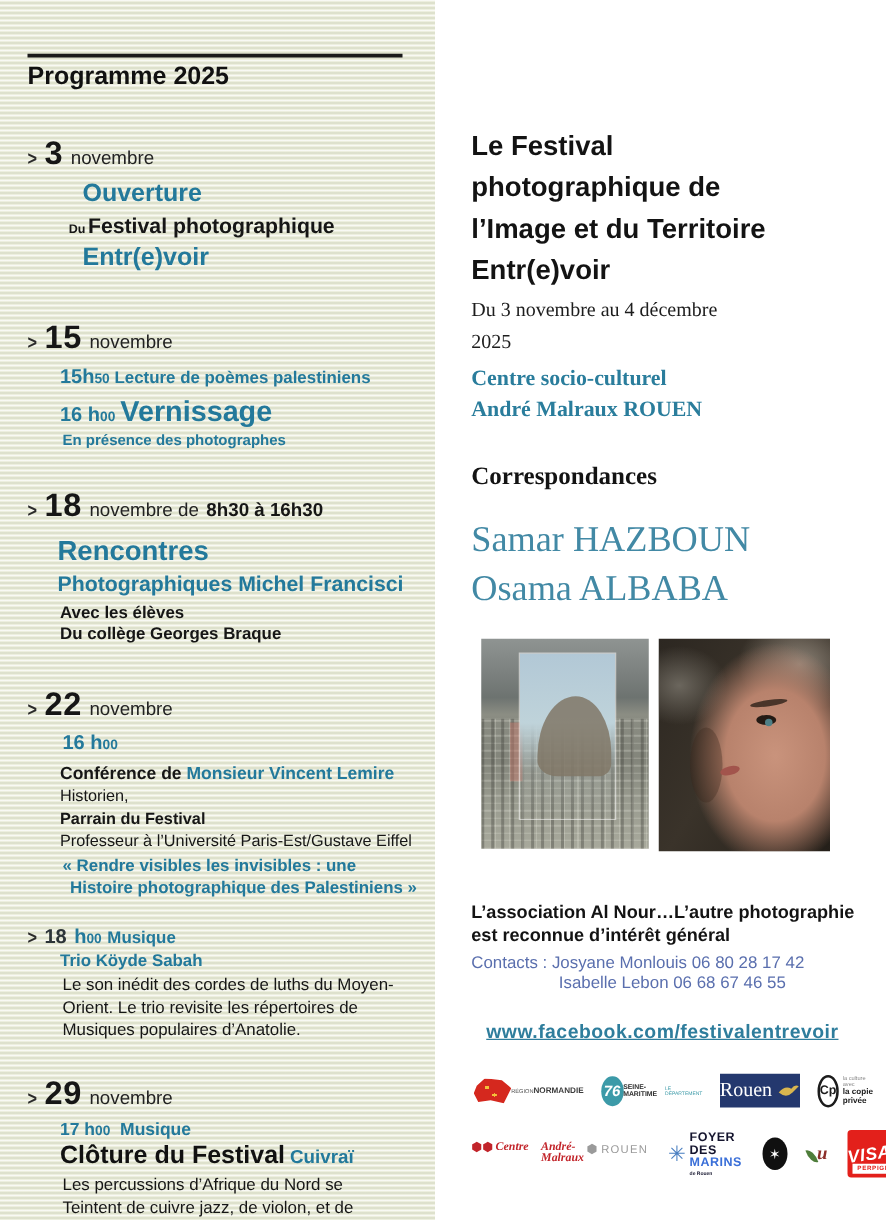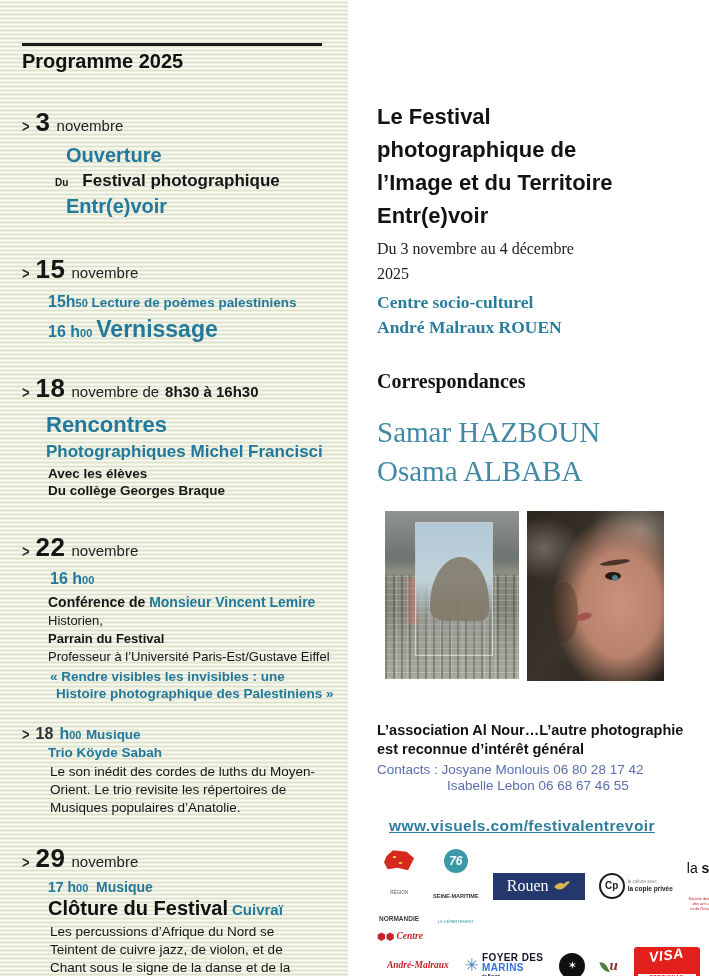--- a/index.html
+++ b/index.html
@@ -21,21 +21,21 @@
   .ev-head{display:flex;align-items:baseline;gap:6px;}
   .marker{font-weight:bold;font-size:13px;color:#2b2b2b;transform:scaleY(1.2);}
   .day{font-size:26px;font-weight:bold;color:#161616;letter-spacing:.5px;}
   .month{font-size:15px;color:#222;}
   .hours-bold{font-size:15px;font-weight:bold;color:#161616;}
   .teal{color:#23799b;}
   .tealtxt{color:#23799b;font-weight:bold;}
   .pre{white-space:pre-line;}
   .e0-l1{margin:6px 0 0 44px;font-size:20px;font-weight:bold;}
   .e0-l2{margin:4px 0 0 33px;font-size:17px;font-weight:bold;color:#161616;}
-  .e0-du{font-size:10px;font-weight:bold;margin-right:14px;}
+  .e0-du{font-size:10px;font-weight:bold;margin-right:2px;}
   .e0-l3{margin:4px 0 0 44px;font-size:20px;font-weight:bold;}
   .t-main{font-size:16px;font-weight:bold;}
   .t-small{font-size:11px;font-weight:bold;}
   .e1-l1{margin:8px 0 0 26px;font-size:13.5px;}
   .e1-l2{margin:5px 0 0 26px;}
   .e1-vern{font-size:23px;font-weight:bold;margin-left:4px;}
   .e1-note{margin:2px 0 0 28px;font-size:12px;font-weight:bold;}
   .e2-l1{margin:8px 0 0 24px;font-size:22px;font-weight:bold;}
   .e2-l2{margin:4px 0 0 24px;font-size:17px;font-weight:bold;}
   .e2-l3{margin:4px 0 0 26px;font-size:13.5px;font-weight:bold;color:#161616;}
@@ -87,21 +87,21 @@
   .g-shadow{position:absolute;left:18%;top:42%;width:26px;height:60px;background:rgba(60,40,30,.35);border-radius:50%;}
   .r-assoc{margin:40px 0 0 10px;font-size:14.5px;font-weight:bold;line-height:19px;color:#131313;}
   .r-contact1{margin:3px 0 0 10px;font-size:13.5px;color:#5a6fae;}
   .r-contact2{margin:1px 0 0 80px;font-size:13.5px;color:#5a6fae;}
   .r-link{display:inline-block;margin:24px 0 0 22px;font-size:15.5px;font-weight:bold;letter-spacing:.4px;
     color:#2e7d9c;text-decoration:underline;cursor:pointer;}
 
   
   .logo-row{display:flex;align-items:center;margin:14px 0 0 12px;gap:14px;}
   .logo-row.second{margin-top:8px;gap:16px;margin-left:10px;}
-  .lg{display:flex;flex-direction:column;align-items:center;line-height:1;gap:19px;}
+  .lg{display:flex;flex-direction:row;align-items:center;line-height:1;}
   .lg-normandie .nshape{width:30px;height:20px;background:#d5281e;
     clip-path:polygon(8% 30%,30% 0,75% 8%,100% 40%,80% 100%,45% 88%,12% 95%,0 60%);
     background-image:radial-gradient(3px 2px at 35% 35%, #f3c13a 60%, rgba(0,0,0,0) 61%),radial-gradient(3px 2px at 55% 65%, #f3c13a 60%, rgba(0,0,0,0) 61%);}
   .lg-normandie .t1{font-size:4.5px;color:#555;margin-top:2px;}
   .lg-normandie .t2{font-size:6.5px;font-weight:bold;color:#3c3c3c;margin-top:1px;}
   .lg-sm .circ{width:24px;height:24px;border-radius:50%;background:#3c9aa8;color:#fff;
     display:flex;align-items:center;justify-content:center;font-size:12px;font-weight:bold;font-style:italic;}
   .lg-sm .t2{font-size:5.5px;font-weight:bold;color:#2e2e2e;margin-top:2px;}
   .lg-sm .t3{font-size:4px;color:#3c9aa8;margin-top:1px;}
   .lg-rouen{flex-direction:row;width:92px;height:27px;background:#24386e;align-items:center;justify-content:center;gap:4px;}
@@ -168,20 +168,21 @@
         <span class="day">15</span>
         <span class="month">novembre</span>
       </div>
       <div class="e1-l1 tealtxt">
         <span class="t-main">15h</span><span class="t-small">50</span>
         <span>Lecture de poèmes palestiniens</span>
       </div>
       <div class="e1-l2 tealtxt">
         <span class="t-main">16 h</span><span class="t-small">00</span><span class="e1-vern">Vernissage</span>
       </div>
+      <div class="e1-note tealtxt">En présence des photographes</div>
     </div>
 
     <div class="event" style="margin-top:30px;">
       <div class="ev-head">
         <span class="marker">&gt;</span>
         <span class="day">18</span>
         <span class="month">novembre de</span>
         <span class="hours-bold">8h30 à 16h30</span>
       </div>
       <div class="e2-l1 teal">Rencontres</div>
@@ -267,21 +268,21 @@
         <div class="g-eye"></div>
         <div class="g-iris"></div>
         <div class="g-lips"></div>
       </div>
     </div>
 
     <div class="r-assoc pre">L’association Al Nour…L’autre photographie
 est reconnue d’intérêt général</div>
     <div class="r-contact1">Contacts : Josyane Monlouis 06 80 28 17 42</div>
     <div class="r-contact2">Isabelle Lebon 06 68 67 46 55</div>
-    <a class="r-link">www.visuels.com/festivalentrevoir</a>
+    <a class="r-link">www.facebook.com/festivalentrevoir</a>
 
     
     <div class="logo-row">
       <div class="lg lg-normandie">
         <div class="nshape"></div>
         <div class="t1">RÉGION</div>
         <div class="t2">NORMANDIE</div>
       </div>
       <div class="lg lg-sm">
         <div class="circ">76</div>

